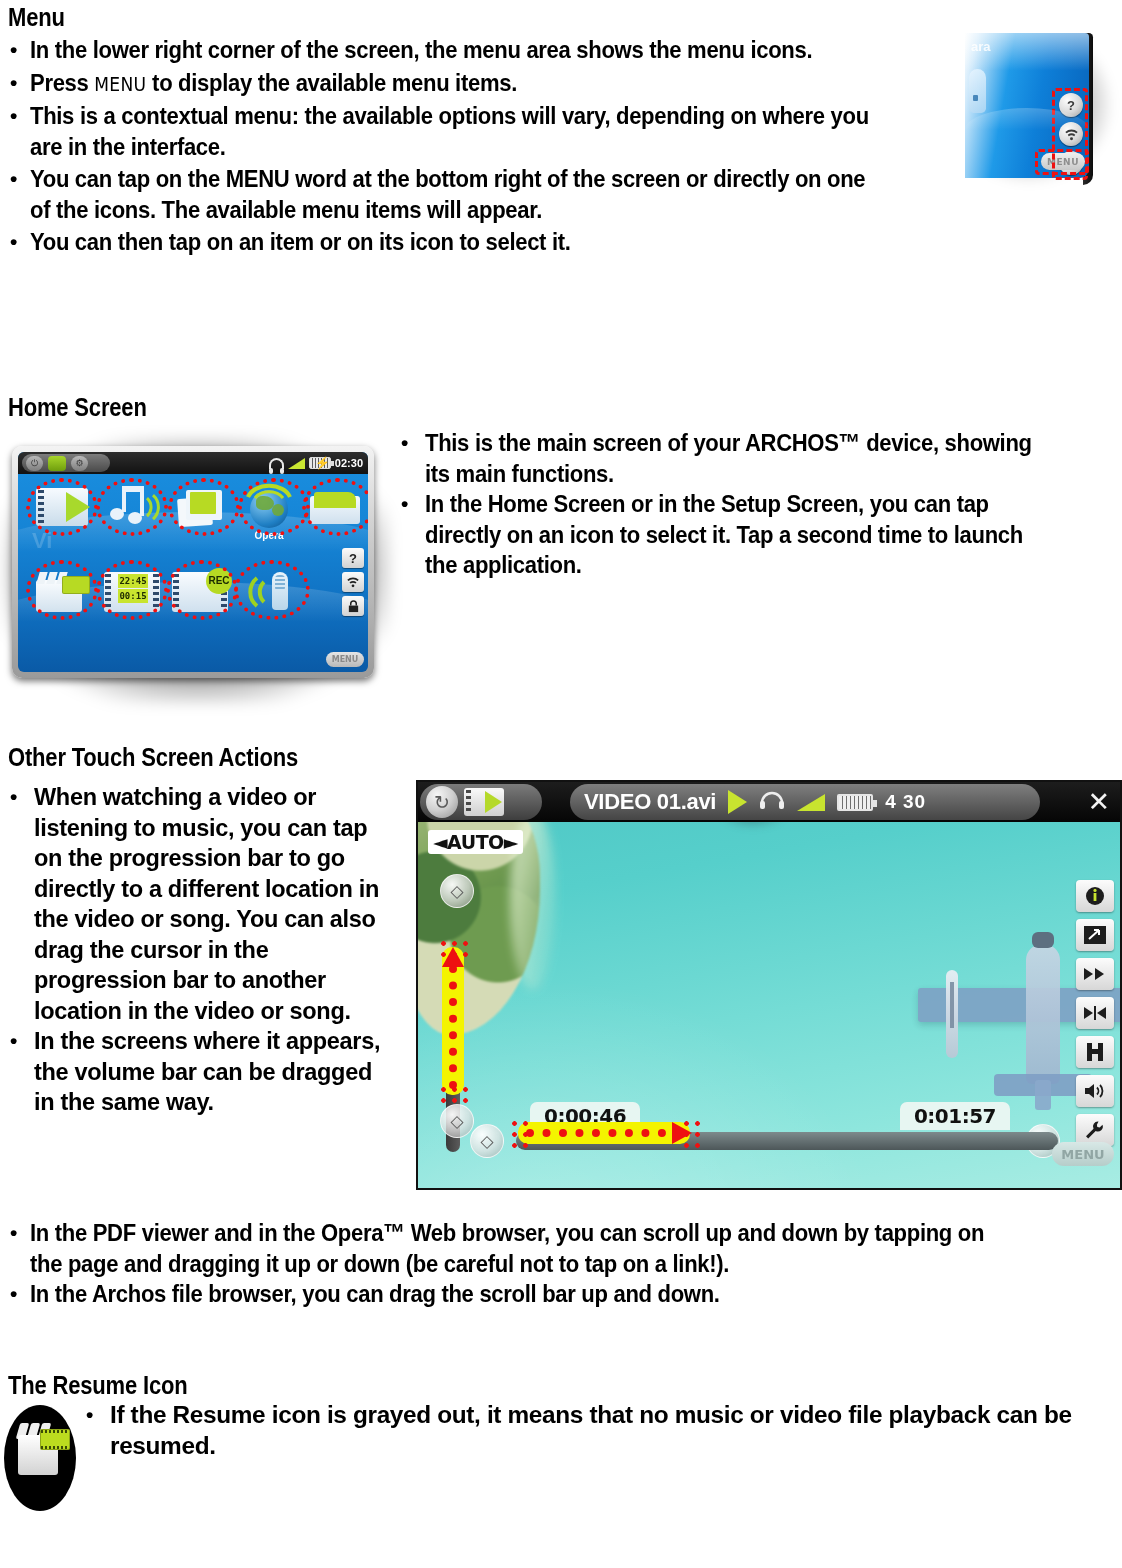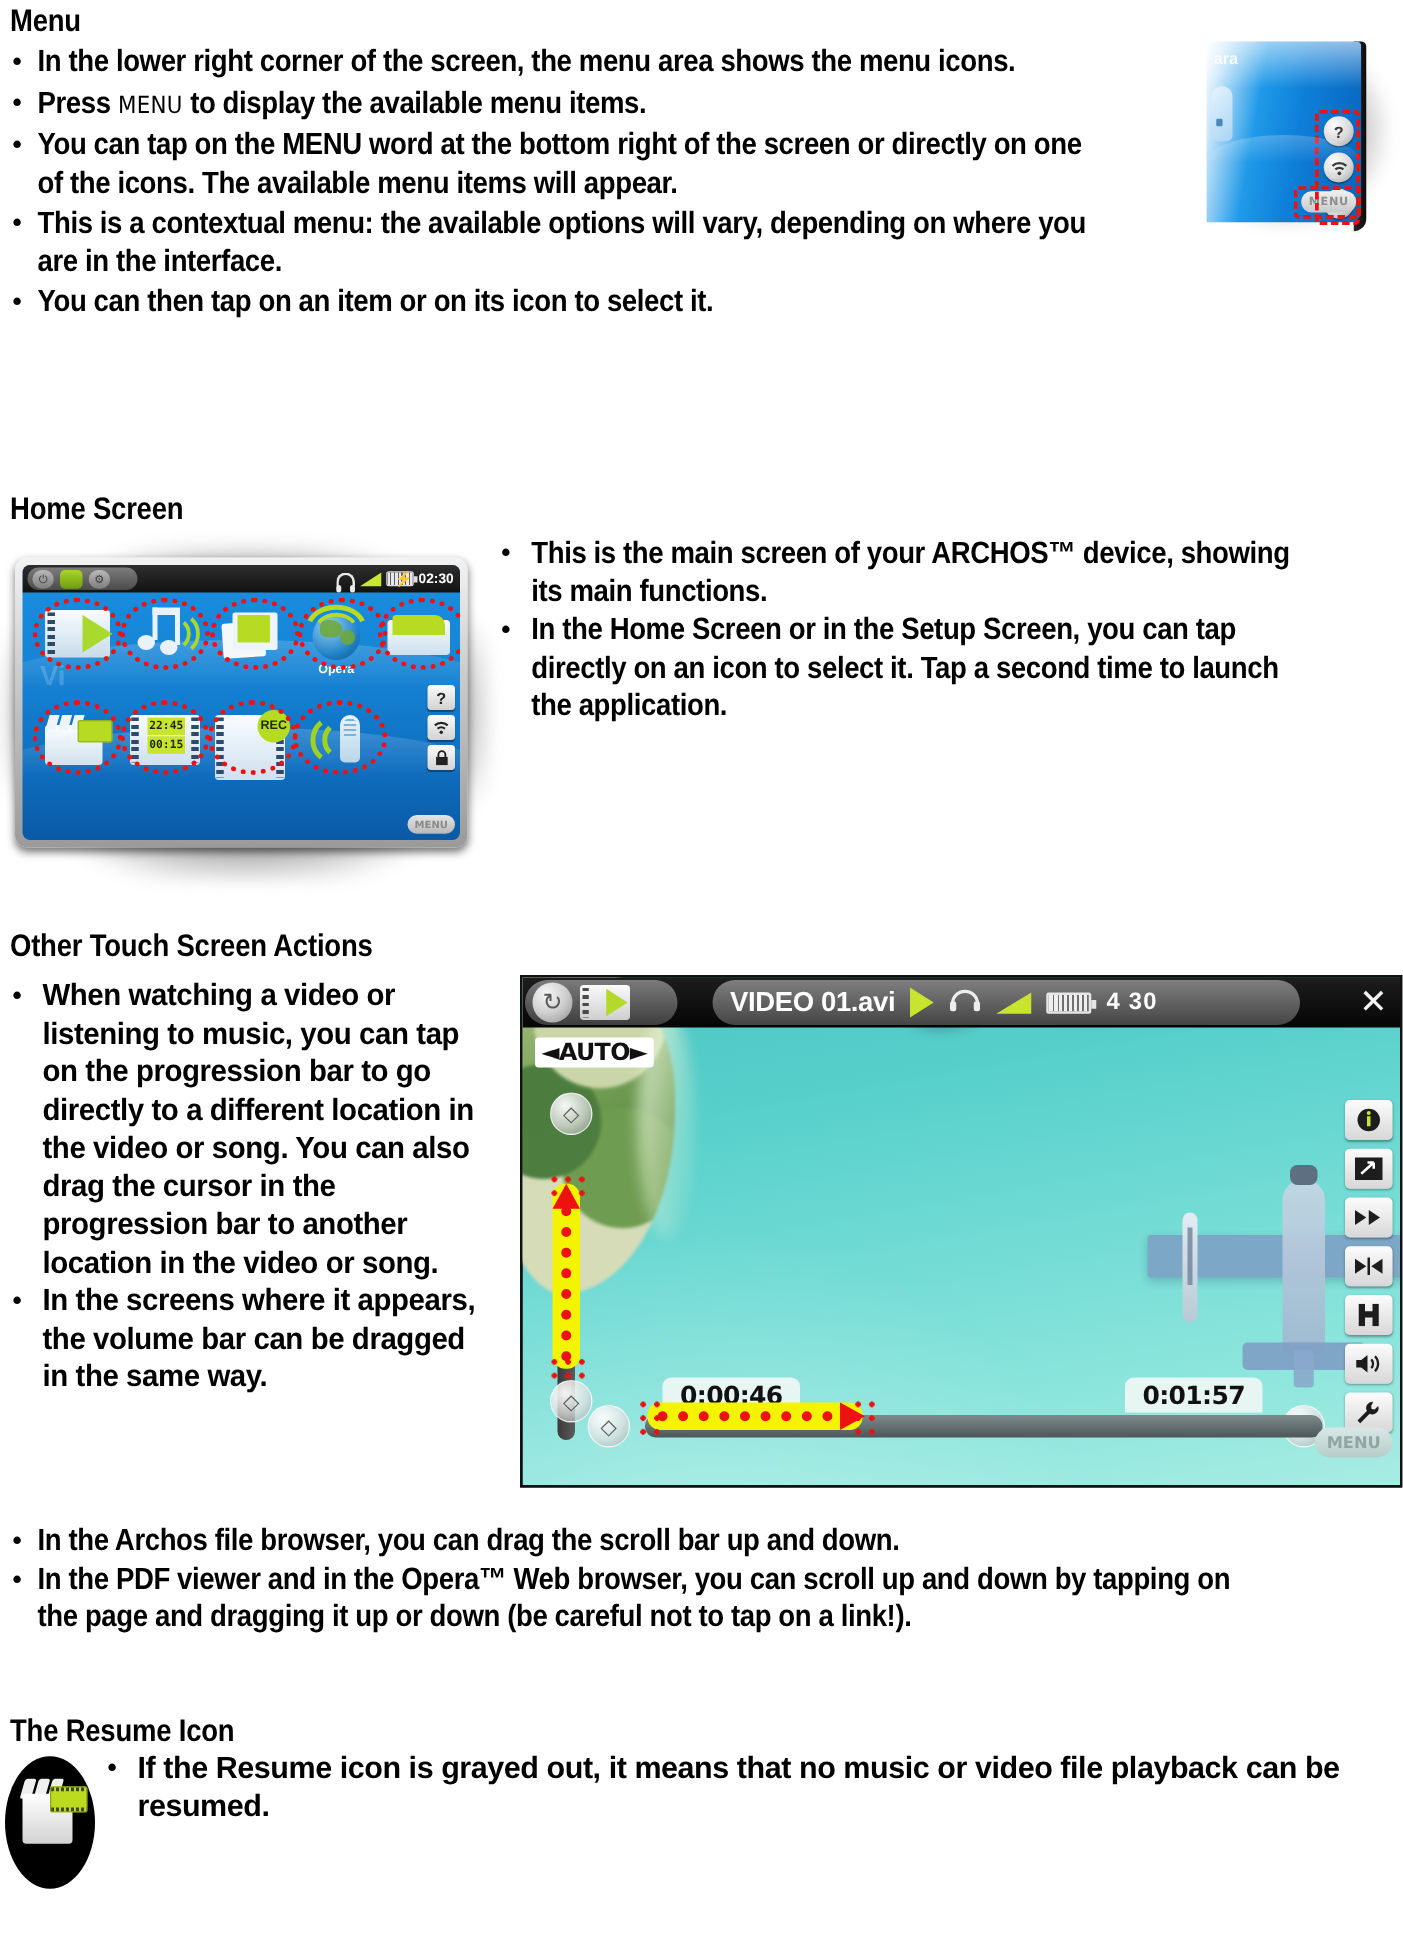--- a/index.html
+++ b/index.html
@@ -398,24 +398,24 @@
   <div id="sec-menu">
     <div class="h-sec">Menu</div>
     <ul class="bl">
       <li>
           <span class="inner">In the lower right corner of the screen, the menu area shows the menu icons.</span>
         </li>
       <li>
           <span class="inner"><span>Press</span>&nbsp;<span class="menuword">MENU</span>&nbsp;<span>to display the available menu items.</span></span>
         </li>
       <li>
+          <span class="inner">This is a contextual menu: the available options will vary, depending on where you are in the interface.</span>
+        </li>
+      <li>
           <span class="inner">You can tap on the MENU word at the bottom right of the screen or directly on one of the icons. The available menu items will appear.</span>
-        </li>
-      <li>
-          <span class="inner">This is a contextual menu: the available options will vary, depending on where you are in the interface.</span>
         </li>
       <li>
           <span class="inner">You can then tap on an item or on its icon to select it.</span>
         </li>
     </ul>
   </div>
 
   <div id="dev-corner">
     <div class="shadowbox"></div>
     <div class="blackedge"></div>
@@ -519,21 +519,21 @@
           </div>
           <div style="position:absolute;right:-2px;top:6px;width:28px;height:18px;background:#b7da23;border-radius:2px;box-shadow:inset 0 0 0 1px rgba(0,0,0,.2);"></div>
         </div>
         <div class="hs-icon" style="left:86px; top:120px; width:56px; height:40px;">
           <div style="position:absolute;inset:0;background:linear-gradient(180deg,#f9fcff,#cfe0ee);border-radius:3px;"></div>
           <div style="position:absolute;left:1px;top:2px;bottom:2px;width:6px;background:repeating-linear-gradient(180deg,#2e4a6b 0 3px,transparent 3px 6px);"></div>
           <div style="position:absolute;right:1px;top:2px;bottom:2px;width:6px;background:repeating-linear-gradient(180deg,#2e4a6b 0 3px,transparent 3px 6px);"></div>
           <div style="position:absolute;left:14px;top:2px;width:30px;height:14px;background:#c8e42f;color:#1d2b00;font-size:9px;font-weight:bold;text-align:center;line-height:14px;font-family:'DejaVu Sans Mono',monospace;">22:45</div>
           <div style="position:absolute;left:14px;top:17px;width:30px;height:14px;background:#c8e42f;color:#1d2b00;font-size:9px;font-weight:bold;text-align:center;line-height:14px;font-family:'DejaVu Sans Mono',monospace;">00:15</div>
         </div>
-        <div class="hs-icon" style="left:154px; top:120px; width:56px; height:52px;">
+        <div class="hs-icon" style="left:154px; top:120px; width:56px; height:40px;">
           <div style="position:absolute;inset:0;background:linear-gradient(180deg,#f9fcff,#cfe0ee);border-radius:3px;"></div>
           <div style="position:absolute;left:1px;top:2px;bottom:2px;width:6px;background:repeating-linear-gradient(180deg,#2e4a6b 0 3px,transparent 3px 6px);"></div>
           <div style="position:absolute;right:1px;top:2px;bottom:2px;width:6px;background:repeating-linear-gradient(180deg,#2e4a6b 0 3px,transparent 3px 6px);"></div>
           <div style="position:absolute;right:-4px;top:-4px;width:26px;height:26px;border-radius:50%;background:#b7da23;color:#1b2b00;font-size:10px;font-weight:bold;text-align:center;line-height:26px;">REC</div>
         </div>
         <div class="hs-icon" style="left:226px; top:118px; width:52px; height:44px;">
           <svg style="position:absolute;left:0;top:6px;" width="26" height="32" viewBox="0 0 26 32">
             <path d="M20 6 A14 14 0 0 0 20 26" stroke="#9fd221" stroke-width="4" fill="none"></path>
             <path d="M13 2 A18 18 0 0 0 13 30" stroke="#9fd221" stroke-width="4" fill="none"></path>
           </svg>
@@ -701,24 +701,24 @@
           <path d="M14.5 1.5a5 5 0 0 0-5 7.3L2 16.3l2.2 2.2 7.5-7.5a5 5 0 0 0 6.8-6.3l-2.8 2.8-2.4-.4-.4-2.4z" fill="#1d1d1d"></path>
         </svg>
       </div>
     </div>
     <div class="vmenupill">MENU</div>
   </div>
 
   <div id="ots-bottom">
     <ul class="bl">
       <li>
+          <span class="inner">In the PDF viewer and in the Opera™ Web browser, you can scroll up and down by tapping on the page and dragging it up or down (be careful not to tap on a link!).</span>
+        </li>
+      <li>
           <span class="inner">In the Archos file browser, you can drag the scroll bar up and down.</span>
-        </li>
-      <li>
-          <span class="inner">In the PDF viewer and in the Opera™ Web browser, you can scroll up and down by tapping on the page and dragging it up or down (be careful not to tap on a link!).</span>
         </li>
     </ul>
   </div>
 
   <div id="sec-res-title" class="h-sec">The Resume Icon</div>
 
   <div id="res-icon">
     <div class="flaps">
         <i></i>
         <i style="left:11px;"></i>

